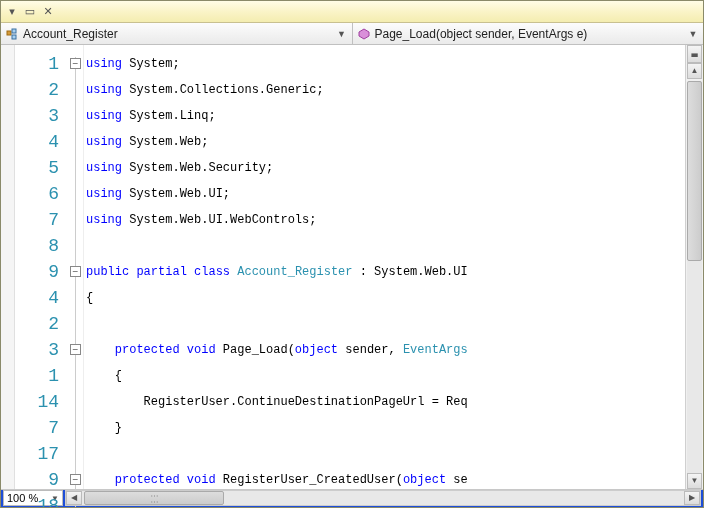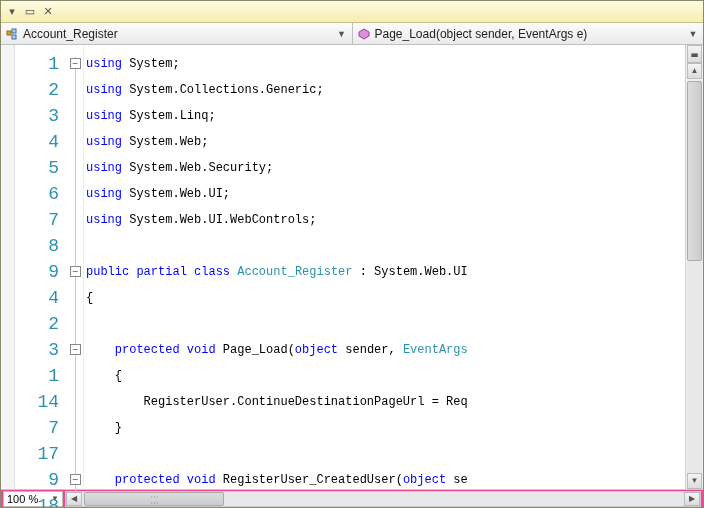--- a/index.html
+++ b/index.html
@@ -150,24 +150,24 @@
     left: 1px; right: 1px; height: 16px;
     background: linear-gradient(to bottom, #f4f4f4, #dcdcdc);
     border: 1px solid #bbb;
     font-size: 8px; text-align: center; line-height: 14px; color: #555;
   }
   .vscroll-split { top: 0; height: 18px; }
   .vscroll-up { top: 18px; }
   .vscroll-down { bottom: 0; }
   .statusbar {
     height: 18px;
-    background: #ec4899;
+    background: #1d4ed8;
     border-top: 1px solid #c8c8c8;
     display: flex;
-    align-items: center;
+    align-items: flex-start;
     font-size: 11px;
   }
   .zoom-box {
     width: 60px;
     height: 16px;
     border: 1px solid #bbb;
     background: #fff;
     display: flex;
     align-items: center;
     padding: 0 3px;

